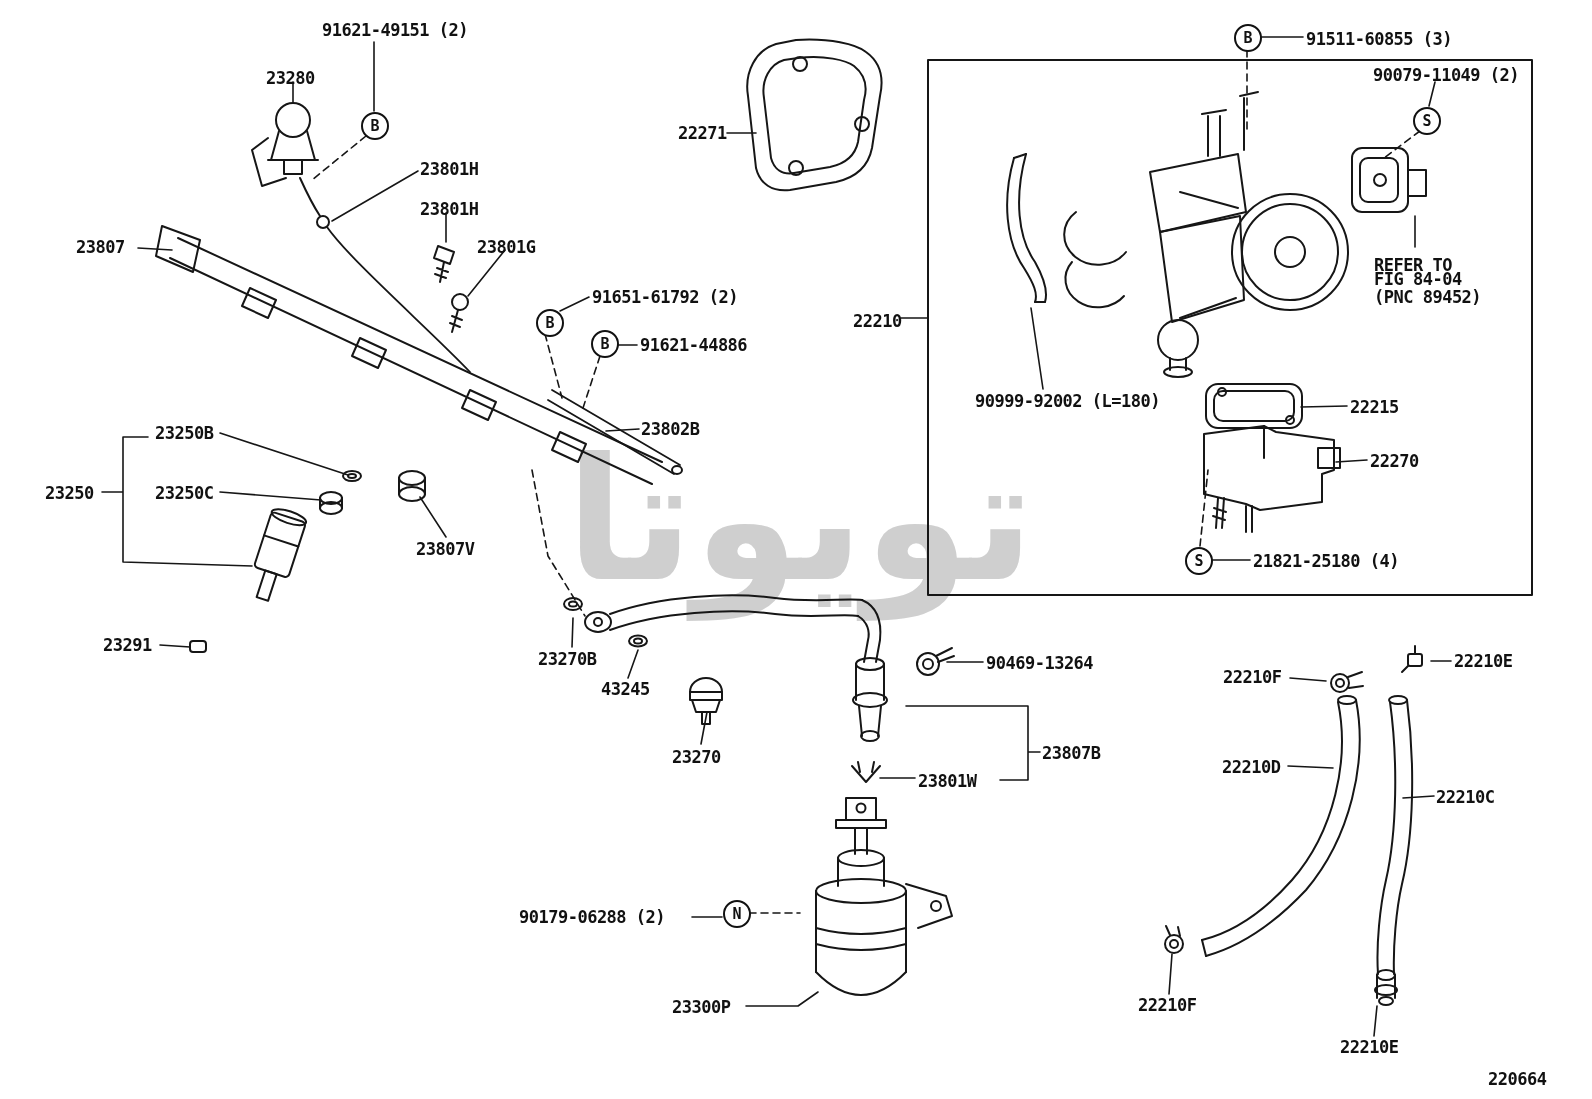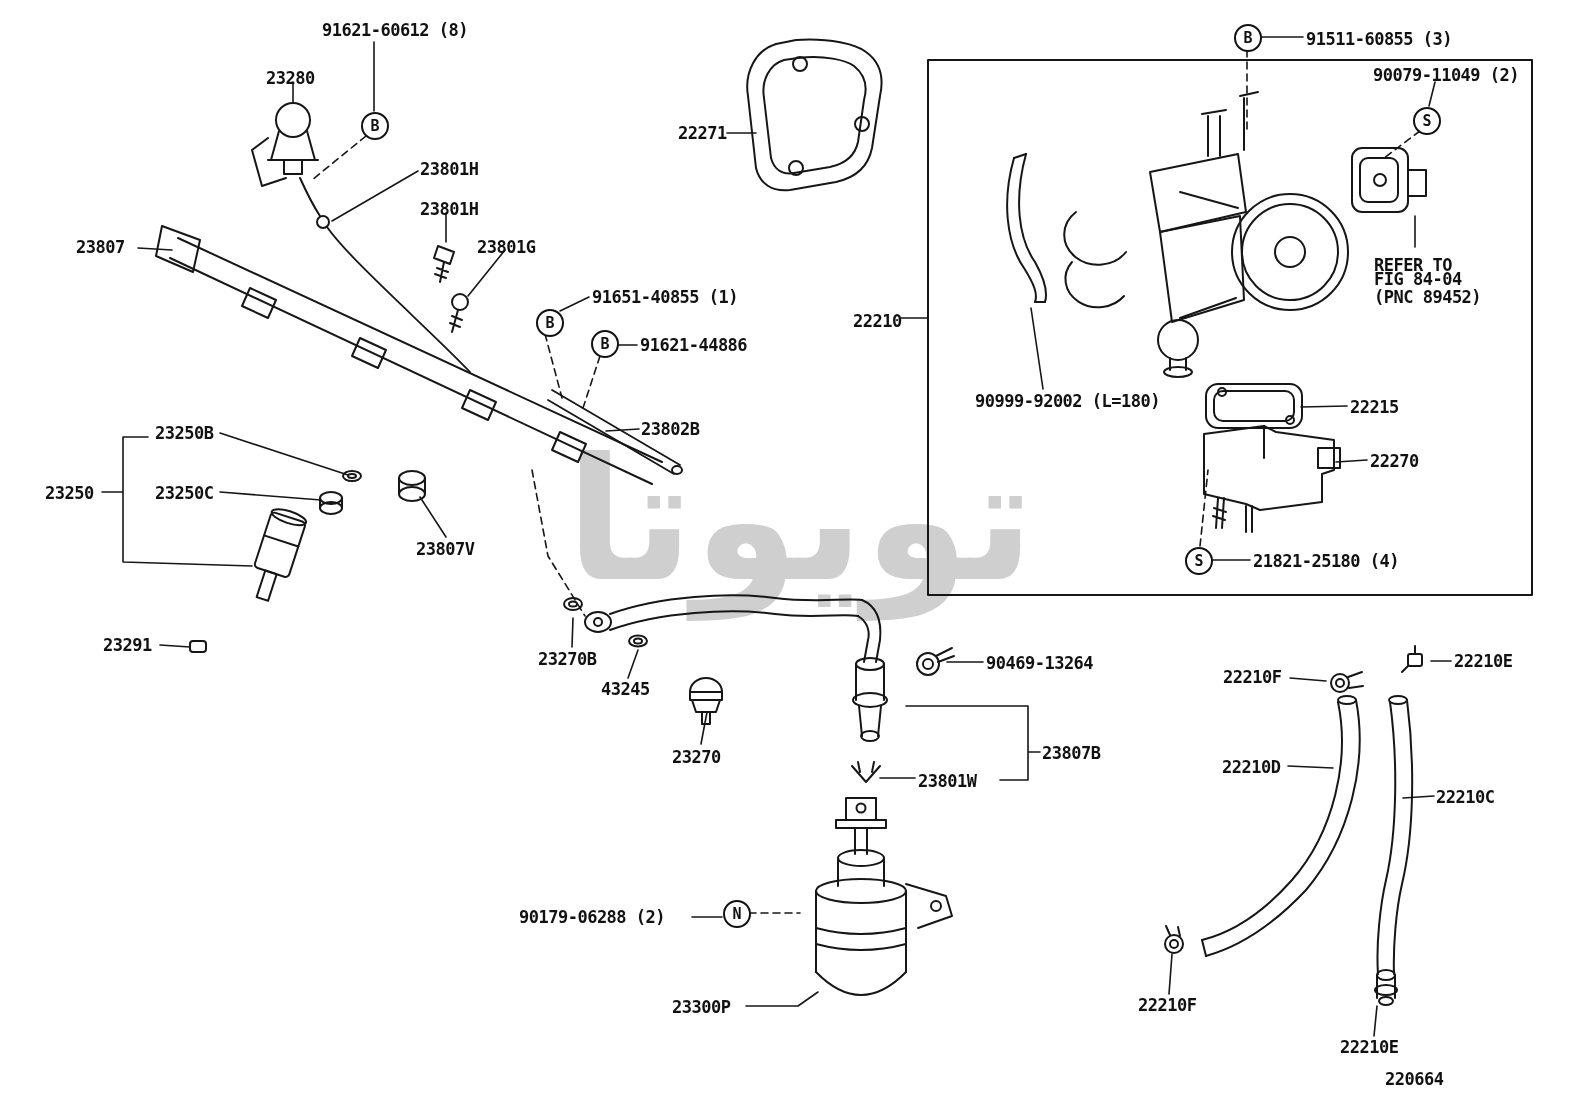--- a/index.html
+++ b/index.html
@@ -229,27 +229,27 @@
       <ellipse cx="1386" cy="975" rx="9" ry="5"></ellipse>
       <path d="M1377,975 L1377,998 M1395,975 L1395,998"></path>
       <ellipse cx="1386" cy="990" rx="11" ry="5"></ellipse>
       <ellipse cx="1386" cy="1001" rx="7" ry="4"></ellipse>
       <circle cx="1174" cy="944" r="9"></circle>
       <circle cx="1174" cy="944" r="4"></circle>
       <path d="M1170,935 L1166,926 M1180,936 L1178,927"></path>
     </g>
   </svg>
 
-  <div class="lbl" style="left:322px;top:20px">91621-60612 (8)</div>
+  <div class="lbl" style="left:322px;top:20px">91621-49151 (2)</div>
   <div class="lbl" style="left:266px;top:68px">23280</div>
   <div class="lbl" style="left:420px;top:159px">23801H</div>
   <div class="lbl" style="left:420px;top:199px">23801H</div>
   <div class="lbl" style="left:76px;top:237px">23807</div>
   <div class="lbl" style="left:477px;top:237px">23801G</div>
-  <div class="lbl" style="left:592px;top:287px">91651-40855 (1)</div>
+  <div class="lbl" style="left:592px;top:287px">91651-61792 (2)</div>
   <div class="lbl" style="left:640px;top:335px">91621-44886</div>
   <div class="lbl" style="left:641px;top:419px">23802B</div>
   <div class="lbl" style="left:155px;top:423px">23250B</div>
   <div class="lbl" style="left:45px;top:483px">23250</div>
   <div class="lbl" style="left:155px;top:483px">23250C</div>
   <div class="lbl" style="left:416px;top:539px">23807V</div>
   <div class="lbl" style="left:103px;top:635px">23291</div>
   <div class="lbl" style="left:538px;top:649px">23270B</div>
   <div class="lbl" style="left:601px;top:679px">43245</div>
   <div class="lbl" style="left:672px;top:747px">23270</div>
@@ -268,21 +268,21 @@
   <div class="lbl" style="left:1374px;top:255px">REFER TO</div>
   <div class="lbl" style="left:1374px;top:269px">FIG 84-04</div>
   <div class="lbl" style="left:1374px;top:287px">(PNC 89452)</div>
   <div class="lbl" style="left:1253px;top:551px">21821-25180 (4)</div>
   <div class="lbl" style="left:1223px;top:667px">22210F</div>
   <div class="lbl" style="left:1454px;top:651px">22210E</div>
   <div class="lbl" style="left:1222px;top:757px">22210D</div>
   <div class="lbl" style="left:1436px;top:787px">22210C</div>
   <div class="lbl" style="left:1138px;top:995px">22210F</div>
   <div class="lbl" style="left:1340px;top:1037px">22210E</div>
-  <div class="lbl" style="left:1385px;top:1069px">220664</div>
+  <div class="lbl" style="left:1488px;top:1069px">220664</div>
 
   <div class="marker" style="left:361px;top:112px">B</div>
   <div class="marker" style="left:536px;top:309px">B</div>
   <div class="marker" style="left:591px;top:330px">B</div>
   <div class="marker" style="left:1234px;top:24px">B</div>
   <div class="marker" style="left:1413px;top:107px">S</div>
   <div class="marker" style="left:1185px;top:547px">S</div>
   <div class="marker" style="left:723px;top:900px">N</div>
 
 </div>

